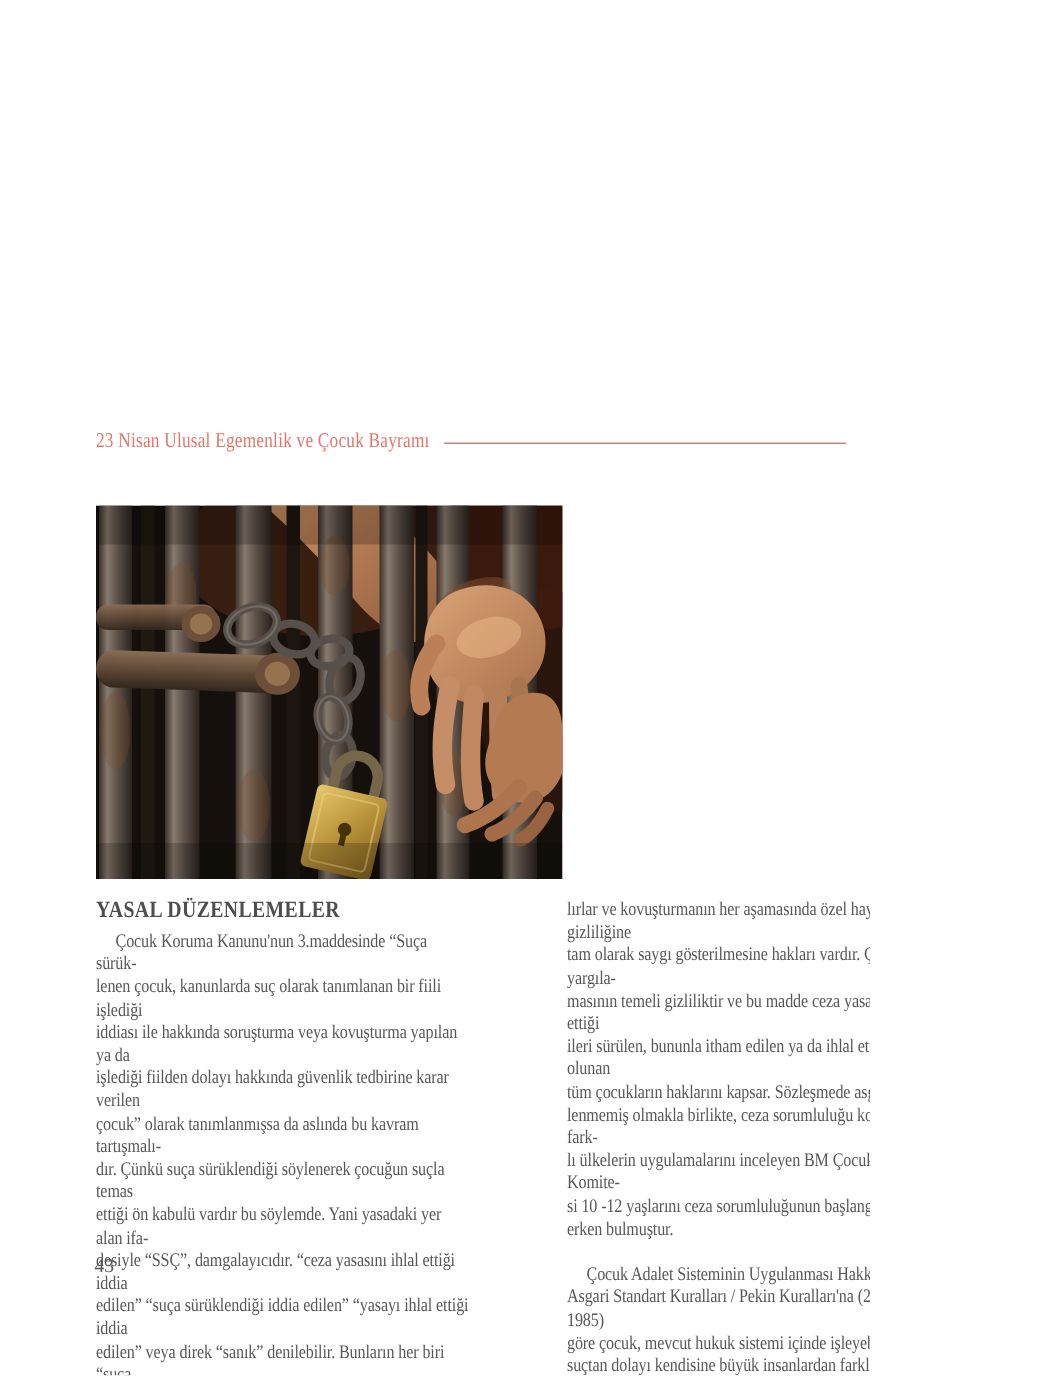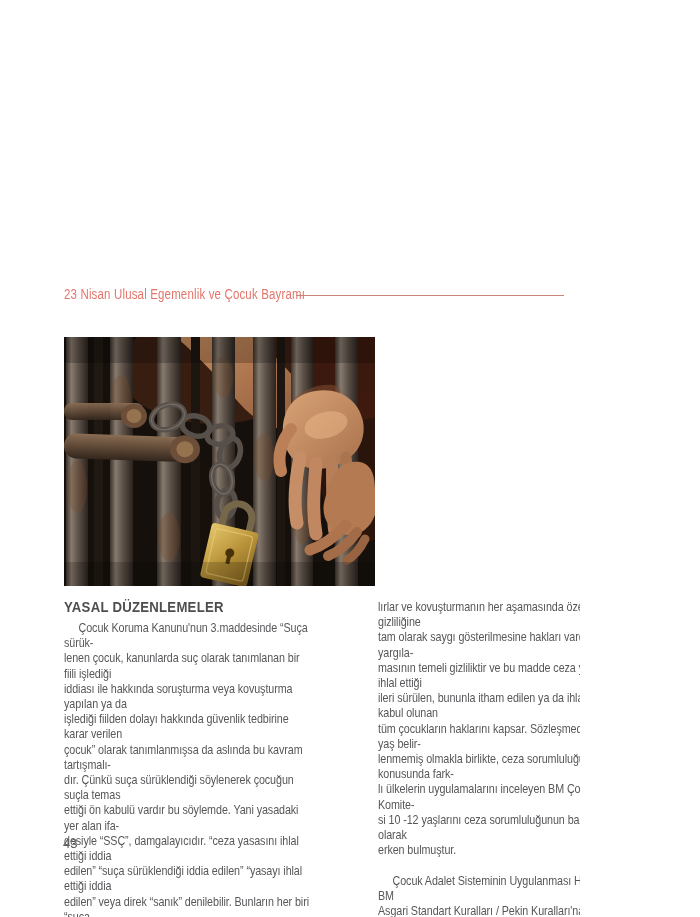--- a/index.html
+++ b/index.html
@@ -1,18 +1,18 @@
 <!DOCTYPE html>
 <html><head>
 <meta charset="utf-8">
 <style>
   html,body{margin:0;padding:0;background:#ffffff;}
   .page{
     position:relative;width:580px;height:917px;background:#ffffff;
-    font-family:Liberation Sans, sans-serif;overflow:hidden;
+    font-family:Liberation Serif, serif;overflow:hidden;
   }
   .header-title{
     position:absolute;left:64px;top:286px;
     font-size:14px;line-height:17px;color:#e4756b;
     white-space:nowrap;letter-spacing:.2px;
     transform:scaleX(.82);transform-origin:0 50%;
   }
   .header-rule{
     position:absolute;left:296px;right:16px;top:295px;height:1px;
     background:#c9837b;

